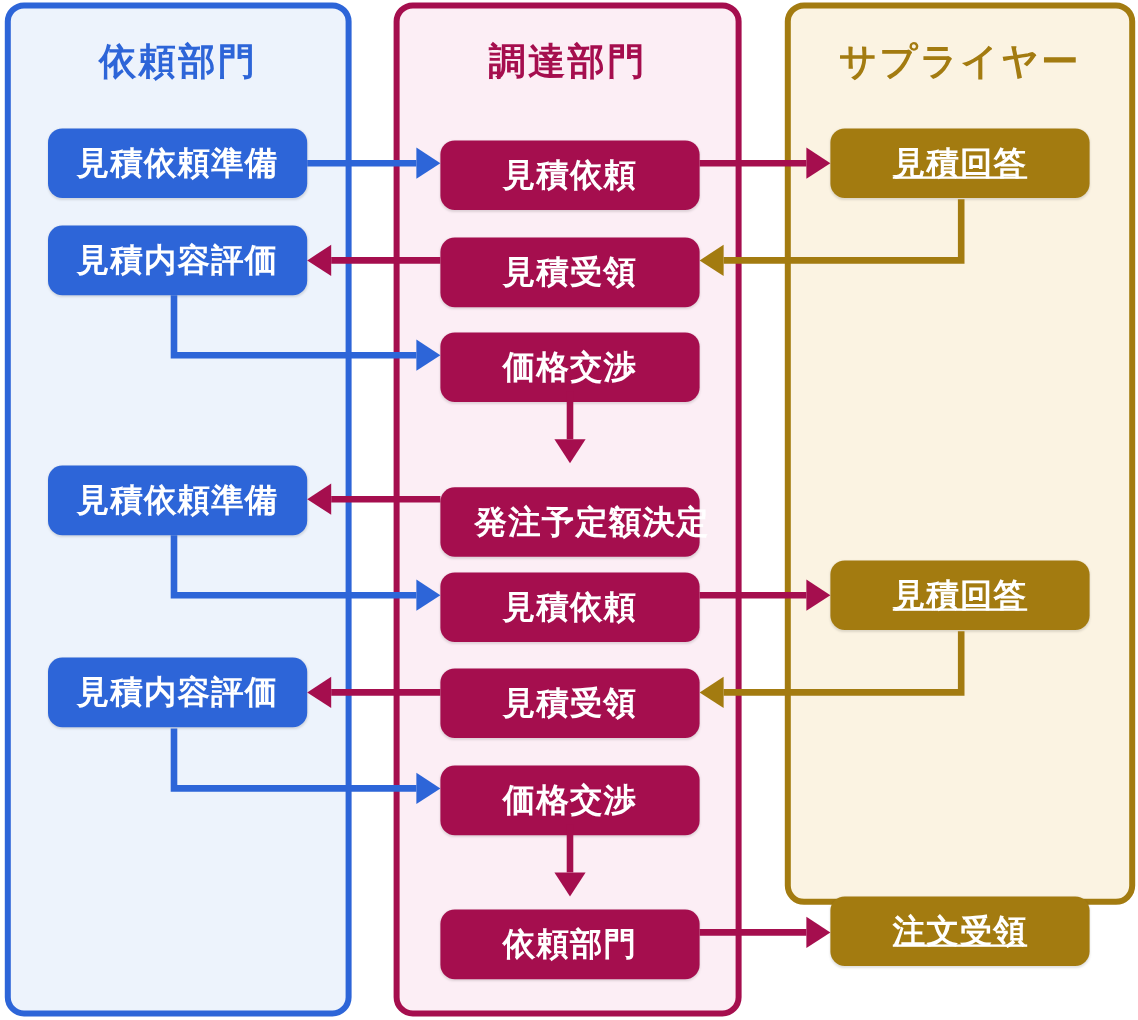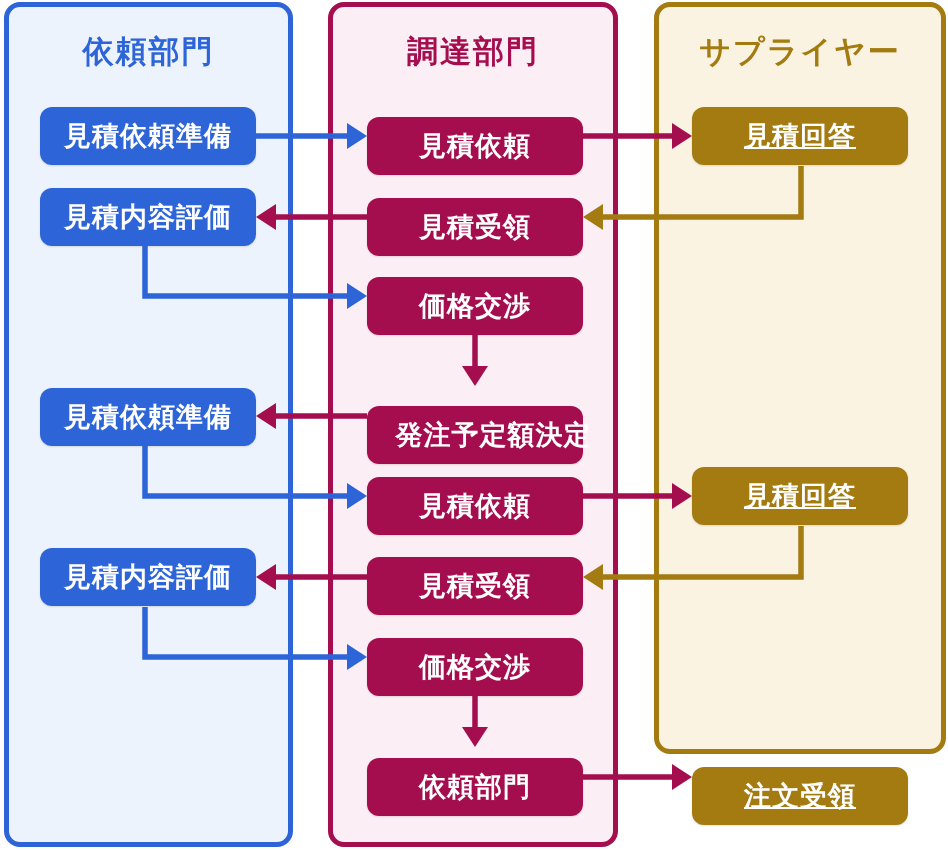--- a/index.html
+++ b/index.html
@@ -93,21 +93,21 @@
       <div class="node crimson" style="left: 367px; top: 107px;">見積依頼</div>
       <div class="node crimson" style="left: 367px; top: 188px;">見積受領</div>
       <div class="node crimson" style="left: 367px; top: 267px;">価格交渉</div>
       <div class="node crimson" style="left: 367px; top: 396px; padding-left: 37px;">発注予定額決定</div>
       <div class="node crimson" style="left: 367px; top: 467px;">見積依頼</div>
       <div class="node crimson" style="left: 367px; top: 547px;">見積受領</div>
       <div class="node crimson" style="left: 367px; top: 628px;">価格交渉</div>
       <div class="node crimson" style="left: 367px; top: 748px;">依頼部門</div>
       <div class="node gold" style="left: 692px; top: 107px;">見積回答</div>
       <div class="node gold" style="left: 692px; top: 467px;">見積回答</div>
-      <div class="node gold" style="left: 692px; top: 747px; margin-top: 20px;">注文受領</div>
+      <div class="node gold" style="left: 692px; top: 747px;">注文受領</div>
     </div>
 
   <svg class="edges-layer" width="948" height="850" viewBox="0 0 948 850" xmlns="http://www.w3.org/2000/svg">
       <polyline points="256,136 347,136" class="edge-line blue"></polyline>
       <polygon points="347,123 347,149 367,136" class="edge-head blue"></polygon>
       <polyline points="583,136 672,136" class="edge-line crimson"></polyline>
       <polygon points="672,123 672,149 692,136" class="edge-head crimson"></polygon>
       <polyline points="801,166 801,217 603,217" class="edge-line gold"></polyline>
       <polygon points="603,204 603,230 583,217" class="edge-head gold"></polygon>
       <polyline points="367,217 276,217" class="edge-line crimson"></polyline>

